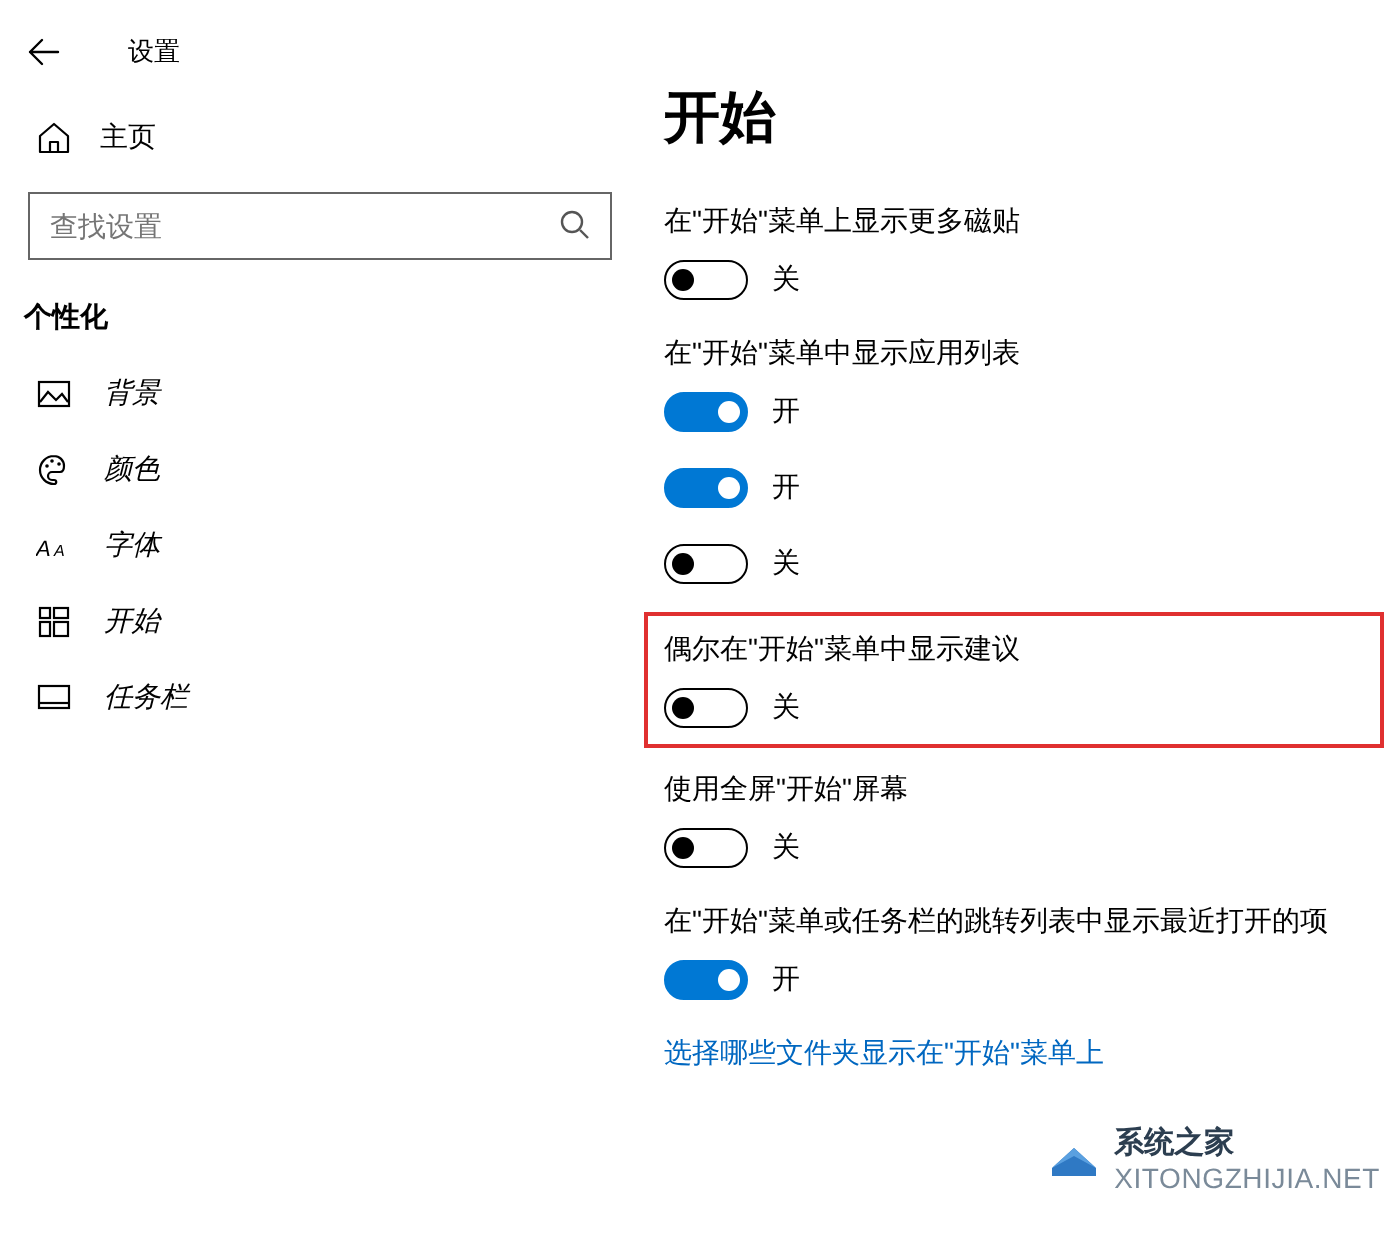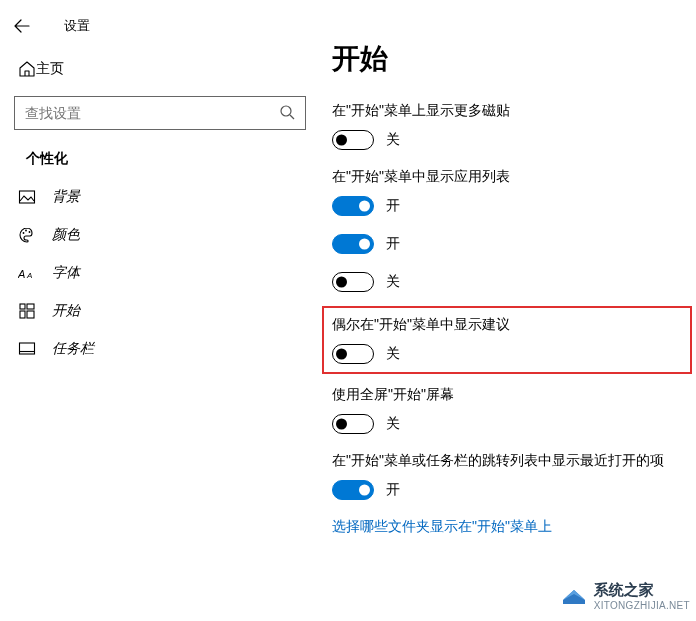--- a/index.html
+++ b/index.html
@@ -2,47 +2,47 @@
 <html><head>
 <meta charset="utf-8">
 <style>
   * { margin: 0; padding: 0; box-sizing: border-box; font-family: "Microsoft YaHei", "Segoe UI", sans-serif; }
   body { background: #fff; color: #000; font-size: 14px; width: 696px; height: 621px; overflow: hidden; position: relative; }
   .window { display: flex; height: 100%; }
   .sidebar { width: 300px; padding: 10px 0 0 0; }
   .topbar { display: flex; align-items: center; padding: 6px 12px 16px 12px; gap: 32px; }
   .back-btn { width: 20px; height: 20px; display:flex; align-items:center; justify-content:center; cursor:pointer; }
   .title-label { font-size: 13px; }
-  .home-row { display:flex; align-items:flex-start; padding: 8px 18px 8px 18px; }
+  .home-row { display:flex; align-items:flex-start; gap: 14px; padding: 8px 18px 8px 18px; }
   .search-row { padding: 10px 14px 14px 14px; }
   .search-box { width: 292px; height: 34px; border: 1px solid #666; display:flex; align-items:center; padding: 0 10px; justify-content: space-between; }
   .search-box input { border:none; outline:none; font-size: 14px; flex:1; background:transparent; color:#555; }
-  .section-header { font-weight: bold; padding: 6px 18px 10px 26px; font-size: 14px; }
+  .section-header { font-weight: bold; padding: 6px 18px 10px 12px; font-size: 14px; }
   .nav-list { list-style: none; }
   .nav-item { display:flex; align-items:center; gap: 16px; padding: 10px 18px; cursor:pointer;font-style:italic; }
   .nav-icon { width: 18px; height: 18px; display:flex; align-items:center; justify-content:center; }
   .main { flex:1; padding: 40px 10px 0 32px; overflow-y: hidden; }
   .page-title { font-size: 28px; font-weight: 600; margin-bottom: 24px; }
   .setting-group { margin-bottom: 18px; }
   .setting-label { font-size: 14px; margin-bottom: 10px; display:block; }
   .toggle-row { display:flex; align-items:center; gap: 12px; }
   .highlighted { border: 2px solid #e03030; padding: 8px 8px 8px 8px; margin-left:-10px; margin-right:-6px; margin-top:-4px; margin-bottom: 12px; }
   .highlighted .setting-label { margin-top:0; }
   
   .toggle { width: 42px; height: 20px; border-radius: 10px; position: relative; cursor:pointer; }
   .toggle.off { border: 1.5px solid #000; background:#fff; }
   .toggle.off .knob { width: 11px; height: 11px; background:#000; border-radius:50%; position:absolute; left:3px; top:50%; transform:translateY(-50%); }
   .toggle.on { background:#0078d4; border:1.5px solid #0078d4; }
   .toggle.on .knob { width: 11px; height: 11px; background:#fff; border-radius:50%; position:absolute; right:3px; top:50%; transform:translateY(-50%); }
   .toggle-state { font-size: 14px; }
   .link { color:#0067c0; cursor:pointer; font-size:14px; }
-  .watermark { position:absolute; right:6px; bottom:10px; display:flex; align-items:center; gap:6px; }
+  .watermark { position:absolute; right:6px; bottom:24px; display:flex; align-items:center; gap:6px; }
   .watermark .logo { width:28px; height:28px; }
   .watermark .wm-text { font-size: 15px; font-weight:bold; color:#2c3e50; }
-  .watermark .wm-sub { font-size: 10px; color:#7a8a99; letter-spacing:0.3px; display:block;text-align:center; }
+  .watermark .wm-sub { font-size: 14px; color:#7a8a99; letter-spacing:0.3px; display:block;text-align:center; }
 </style>
 </head>
 <body>
 
 <div class="window">
   <div class="sidebar">
     <div class="topbar">
       <div class="back-btn">
         <svg width="16" height="16" viewBox="0 0 16 16">
             <path d="M7 2 1 8l6 6M1 8h14" stroke="#000" stroke-width="1.2" fill="none" stroke-linecap="round" stroke-linejoin="round"></path>

